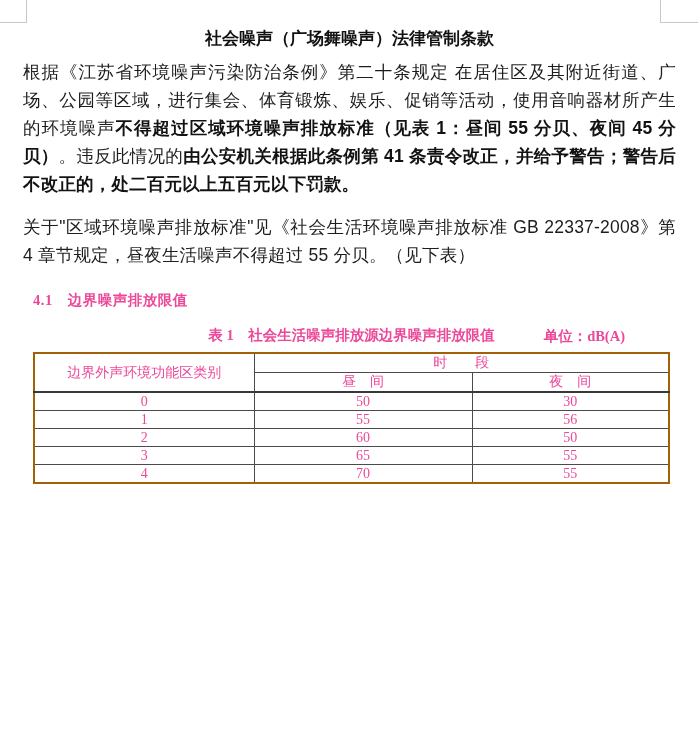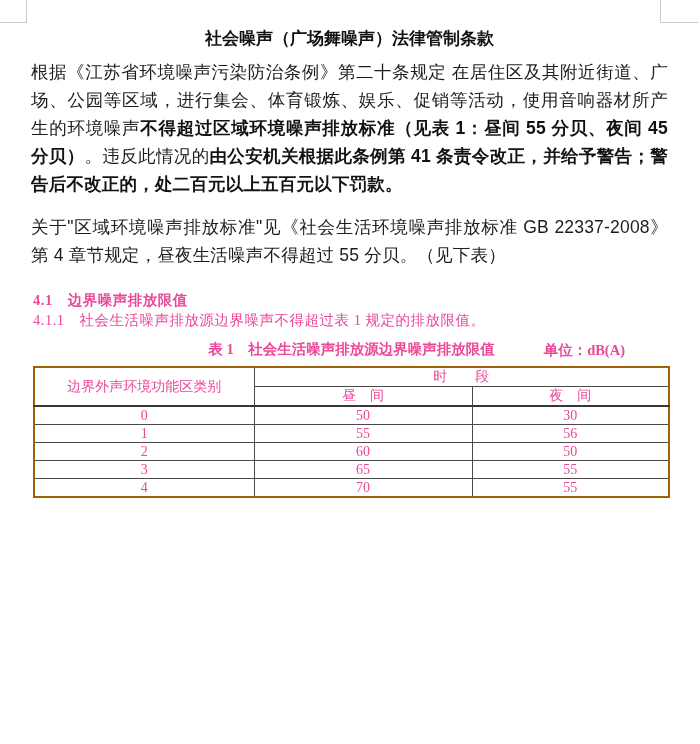--- a/index.html
+++ b/index.html
@@ -18,21 +18,21 @@
 
   .doc{position:absolute;left:23px;top:0;width:653px;}
 
   .title{
     margin:29px 0 0 0;
     font-size:17px;font-weight:bold;
     line-height:19px;text-align:center;
     color:#111;
   }
   .para{
-    margin:8px;
+    margin:0;
     font-size:17.5px;line-height:28px;
     text-align:justify;
     color:#1d1d1d;
     letter-spacing:0.2px;
   }
   .para .b{font-weight:bold;color:#121212;}
   .mt-p1{margin-top:10px;}
   .mt-p2{margin-top:15px;}
   .mt-p3{margin-top:31px;}
   .mt-p4{margin-top:15px;}
@@ -41,21 +41,21 @@
   .embedded{
     margin:22px 0 0 10px;
     font-family:"Liberation Serif","DejaVu Serif",serif;
     color:#ec4899;
     width:637px;
   }
   .emb-heading{font-size:14.5px;font-weight:bold;line-height:18px;letter-spacing:0.5px;}
   .emb-clause{font-size:14.5px;line-height:18px;margin-top:2px;letter-spacing:0.5px;}
   .tbl-caption{
     position:relative;
-    margin-top:12px;
+    margin-top:18px;
     width:637px;
     font-size:14.5px;font-weight:bold;line-height:16px;
     text-align:center;
   }
   .cap-unit{position:absolute;right:45px;top:1px;}
   table.limits{
     border-collapse:collapse;
     table-layout:fixed;
     width:637px;
     margin-top:9px;
@@ -94,21 +94,20 @@
   <div class="doc">
 
     <h1 class="title">社会噪声（广场舞噪声）法律管制条款</h1>
 
     <p class="para mt-p1"><span>根据《江苏省环境噪声污染防治条例》第二十条规定 在居住区及其附近街道、广场、公园等区域，进行集会、体育锻炼、娱乐、促销等活动，使用音响器材所产生的环境噪声</span><span class="b">不得超过区域环境噪声排放标准（见表 1：昼间 55 分贝、夜间 45 分贝）</span><span>。违反此情况的</span><span class="b">由公安机关根据此条例第 41 条责令改正，并给予警告；警告后不改正的，处二百元以上五百元以下罚款。</span></p>
 
     <p class="para mt-p2"><span>关于"区域环境噪声排放标准"见《社会生活环境噪声排放标准 GB 22337-2008》第 4 章节规定，昼夜生活噪声不得超过 55 分贝。（见下表）</span></p>
 
     <div class="embedded">
       <div class="emb-heading">4.1　边界噪声排放限值</div>
-      <div class="emb-clause">4.1.1　社会生活噪声排放源边界噪声不得超过表 1 规定的排放限值。</div>
 
       <div class="tbl-caption">
         <span class="cap-main">表 1　社会生活噪声排放源边界噪声排放限值</span>
         <span class="cap-unit">单位：dB(A)</span>
       </div>
 
       <table class="limits">
         <colgroup>
           <col class="c1">
             <col class="c2">

